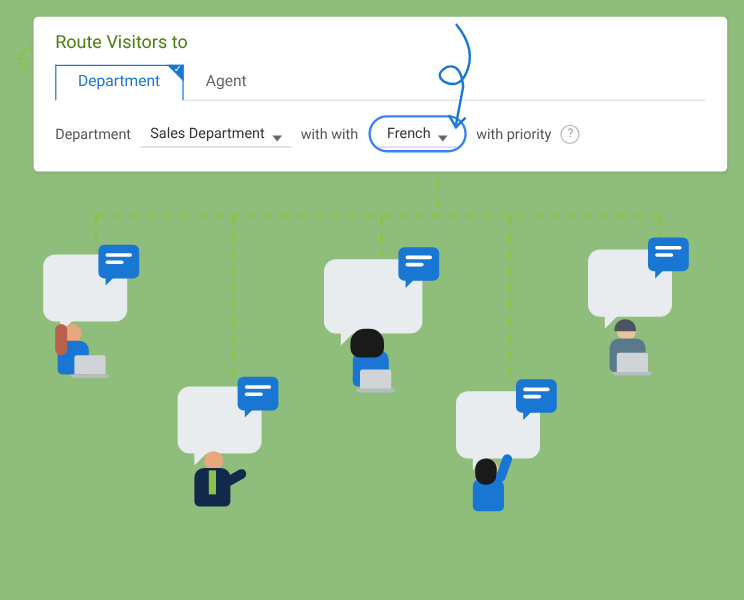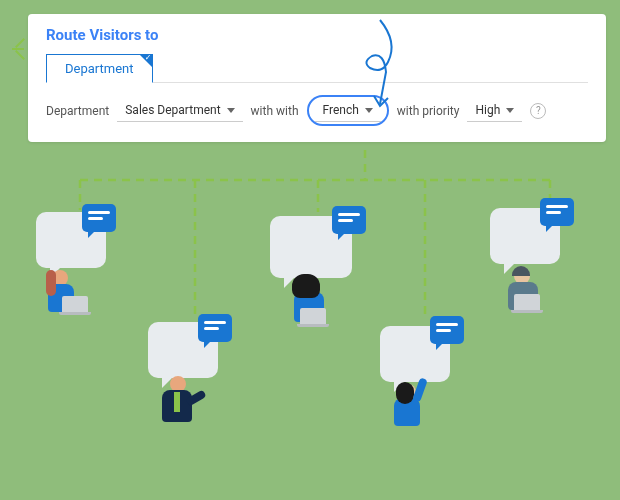--- a/index.html
+++ b/index.html
@@ -1,25 +1,25 @@
 <!DOCTYPE html>
 <html><head>
 <meta charset="utf-8">
 <style>
 *{margin:0;padding:0;box-sizing:border-box;font-family:-apple-system,BlinkMacSystemFont,"Segoe UI",Roboto,sans-serif}
 body{width:620px;height:500px;background:#8fbd7b;position:relative;overflow:hidden}
 .panel{position:absolute;top:14px;left:28px;right:14px;background:#fff;border-radius:4px;padding:12px 18px 16px;box-shadow:0 1px 3px rgba(0,0,0,0.1)}
-.title{font-size:15px;font-weight:700;color:#3b82f6;margin-bottom:10px}
+.title{font-size:15px;font-weight:400;color:#4d7c0f;margin-bottom:10px}
 .tabs{display:flex;border-bottom:1px solid #e0e0e0;margin-bottom:12px}
 .tab{padding:6px 18px;font-size:13px;color:#666;border:1px solid transparent;cursor:pointer;position:relative}
 .tab.active{color:#1976d2;border:1px solid #1976d2;border-bottom:1px solid #fff;margin-bottom:-1px;background:#fff}
 .tab.active .corner{position:absolute;top:-1px;right:-1px;width:0;height:0;border-style:solid;border-width:0 14px 14px 0;border-color:transparent #1976d2 transparent transparent}
 .tab.active .corner::after{content:"✓";position:absolute;top:-1px;right:-13px;color:#fff;font-size:8px}
 .row{display:flex;align-items:center;gap:8px;font-size:12px;color:#555}
-.sel{display:flex;align-items:center;gap:6px;padding:4px 8px;border-bottom:1px solid #ccc;color:#333;font-size:12px;cursor:pointer}
+.sel{display:flex;align-items:flex-end;gap:6px;padding:4px 8px;border-bottom:1px solid #ccc;color:#333;font-size:12px;cursor:pointer}
 .caret{width:0;height:0;border-left:4px solid transparent;border-right:4px solid transparent;border-top:5px solid #666}
 .hl{border:2px solid #3b82f6;border-radius:16px;padding:2px 6px}
 .help{width:16px;height:16px;border:1px solid #bbb;border-radius:50%;display:flex;align-items:center;justify-content:center;font-size:10px;color:#999;cursor:pointer}
 .burst{position:absolute;top:42px;left:14px}
 .burst span{position:absolute;width:12px;height:2px;background:#8bc34a}
 .burst span:nth-child(1){transform:rotate(-45deg);top:0;left:0}
 .burst span:nth-child(2){transform:rotate(0deg);top:6px;left:-2px}
 .burst span:nth-child(3){transform:rotate(45deg);top:12px;left:0}
 .arrow{position:absolute;top:12px;left:340px;pointer-events:none}
 .agents{position:absolute;top:160px;left:0;right:0;bottom:0}
@@ -79,39 +79,38 @@
     <span></span>
   </div>
 
 <div class="panel">
   <div class="title">Route Visitors to</div>
   <div class="tabs">
     <div class="tab active">
       <span>Department</span>
       <span class="corner"></span>
     </div>
+    <div class="tab">
+      <span>Agent</span>
+    </div>
   </div>
   <div class="row">
     <span>Department</span>
     <div class="sel">
       <span>Sales Department</span>
       <span class="caret"></span>
     </div>
     <span>with with</span>
     <div class="hl">
       <div class="sel">
         <span>French</span>
         <span class="caret"></span>
       </div>
     </div>
     <span>with priority</span>
-    <div class="sel">
-      <span>High</span>
-      <span class="caret"></span>
-    </div>
     <div class="help">?</div>
   </div>
 </div>
 
 <svg class="arrow" width="80" height="110">
   <path d="M 40 8 Q 58 30 48 50 Q 42 62 30 56 Q 22 50 32 44 Q 44 40 46 60 L 40 92" stroke="#1976d2" stroke-width="2" fill="none"></path>
   <path d="M 34 84 L 40 94 L 48 86" stroke="#1976d2" stroke-width="2" fill="none"></path>
 </svg>
 
 <svg class="lines-routing" width="620" height="350">

